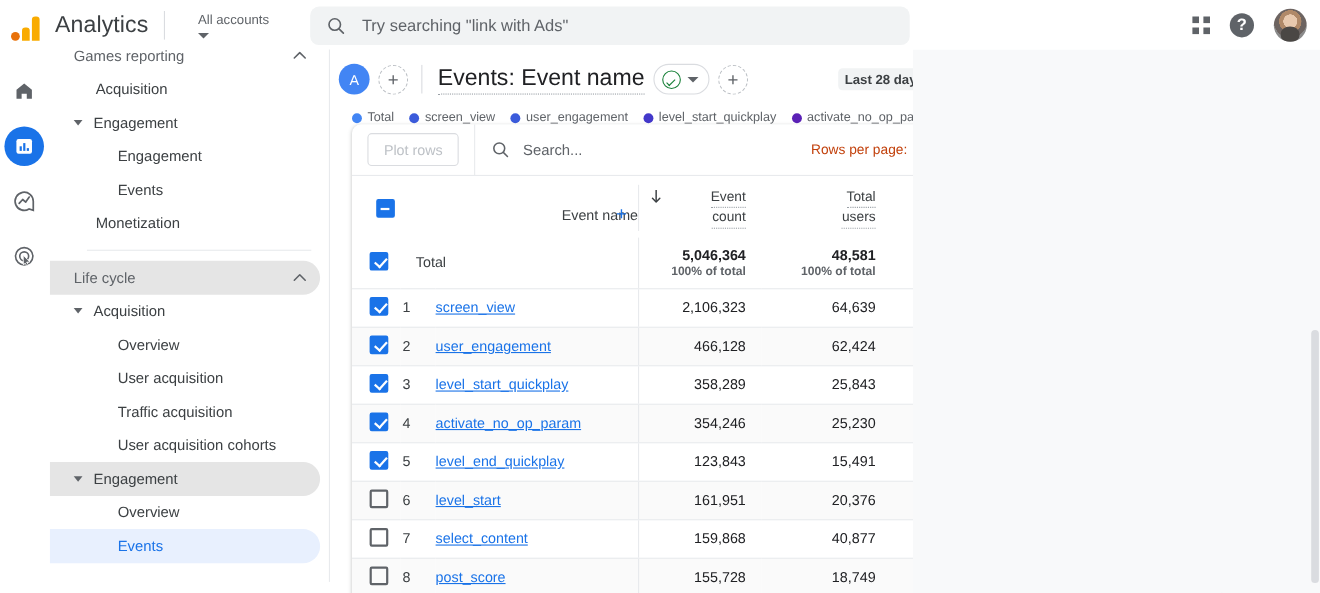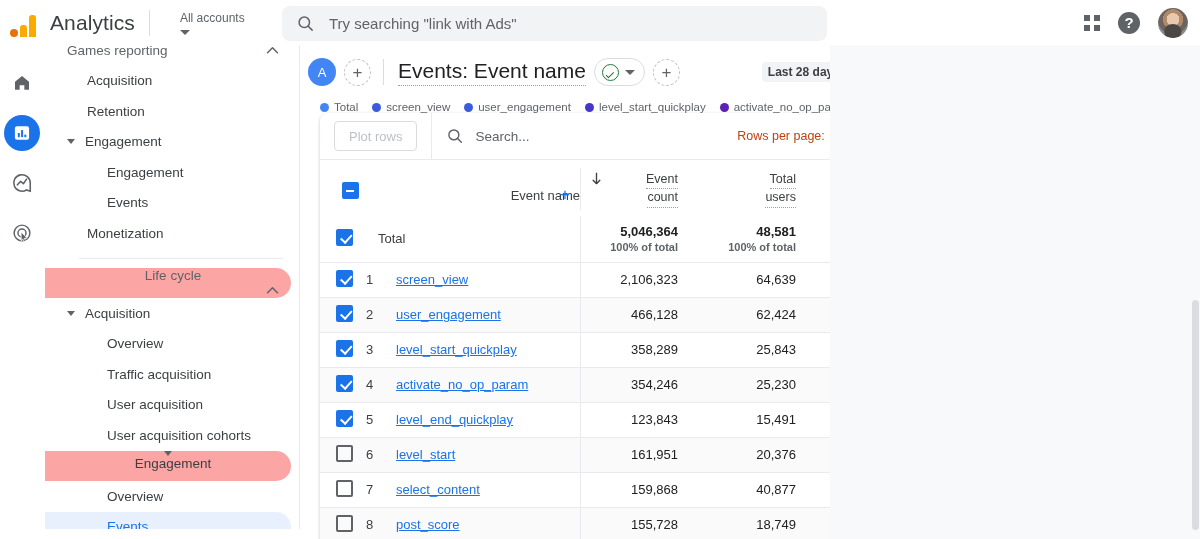--- a/index.html
+++ b/index.html
@@ -64,21 +64,21 @@
   
   .sidenav {
     position: absolute; left: 45px; top: 35px; width: 255px; height: 494px;
     background: #fff; border-right: 1px solid #e8eaed; padding-top: 0; overflow: hidden; z-index: 15;
   }
   .nav-item {
     height: 30.5px; display: flex; align-items: center; border-radius: 0 16px 16px 0;
     font-size: 13.5px; color: #3c4043; padding-right: 12px; margin-right: 8px; white-space: nowrap;
   }
   .nav-item.sec { color: #5f6368; }
-  .nav-item.hl { background: #fca5a5; flex-direction: column; }
+  .nav-item.hl { background: #e5e5e5; }
   .nav-item.sel { background: #e8f0fe; color: #1a73e8; }
   .nav-item .chev-up, .nav-item .chev-dn { margin-left: auto; }
   .caret-dn {
     width: 0; height: 0; border-left: 4px solid transparent; border-right: 4px solid transparent;
     border-top: 5px solid #5f6368; margin-left: 14px;
   }
   .indent-1 { padding-left: 22px; }
   .indent-2 { padding-left: 42px; }
   .indent-3 { padding-left: 62px; }
   .nav-div { height:1px; background:#e8eaed; margin: 9px 16px 9px 34px; }
@@ -274,23 +274,20 @@
   <div class="sidenav" id="sidenav">
       <div class="nav-item indent-1 sec">
         <span>Games reporting</span>
         <span class="chev-up"><svg width="13" height="9" viewBox="0 0 14 10">
             <polyline points="1.5,7.5 7,2 12.5,7.5" fill="none" stroke="#5f6368" stroke-width="1.6" stroke-linecap="round" stroke-linejoin="round"></polyline>
           </svg></span>
       </div>
       <div class="nav-item indent-2">
         <span>Acquisition</span>
       </div>
-      <div class="nav-item indent-2">
-        <span>Retention</span>
-      </div>
       <div class="nav-item indent-1">
         <span class="caret-dn" style="margin-left: 0px; margin-right: 10px;"></span>
         <span>Engagement</span>
       </div>
       <div class="nav-item indent-3">
         <span>Engagement</span>
       </div>
       <div class="nav-item indent-3">
         <span>Events</span>
       </div>
@@ -305,24 +302,24 @@
           </svg></span>
       </div>
       <div class="nav-item indent-1">
         <span class="caret-dn" style="margin-left: 0px; margin-right: 10px;"></span>
         <span>Acquisition</span>
       </div>
       <div class="nav-item indent-3">
         <span>Overview</span>
       </div>
       <div class="nav-item indent-3">
+        <span>User acquisition</span>
+      </div>
+      <div class="nav-item indent-3">
         <span>Traffic acquisition</span>
-      </div>
-      <div class="nav-item indent-3">
-        <span>User acquisition</span>
       </div>
       <div class="nav-item indent-3">
         <span>User acquisition cohorts</span>
       </div>
       <div class="nav-item indent-1 hl">
         <span class="caret-dn" style="margin-left: 0px; margin-right: 10px;"></span>
         <span>Engagement</span>
       </div>
       <div class="nav-item indent-3">
         <span>Overview</span>

